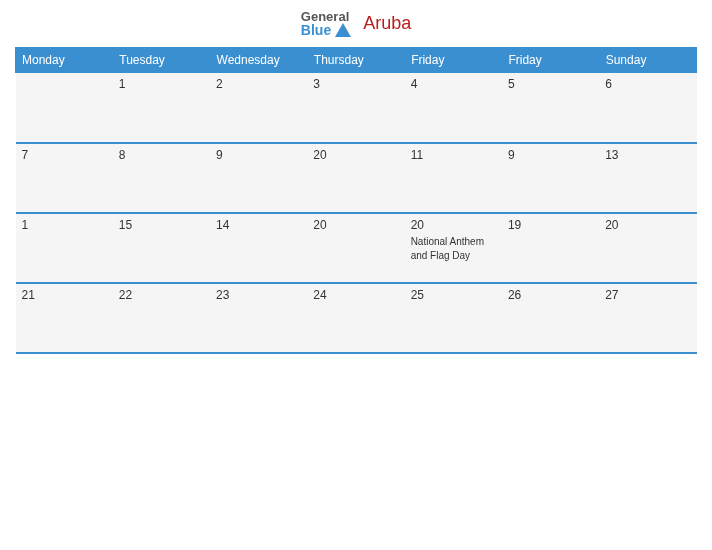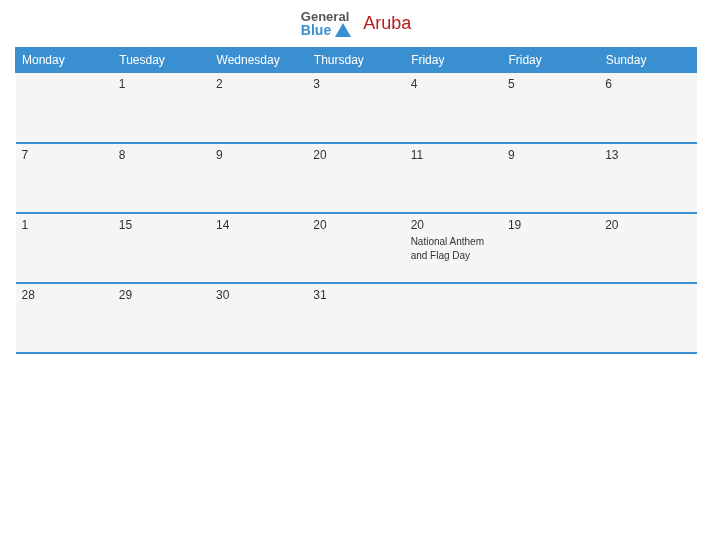--- a/index.html
+++ b/index.html
@@ -196,30 +196,36 @@
           <td><span class="day-num">20</span><span class="event-text">National Anthem and Flag Day</span></td>
           <td>
             <span class="day-num">19</span>
           </td>
           <td>
             <span class="day-num">20</span>
           </td>
         </tr>
         <tr>
           <td>
-            <span class="day-num">28</span>
-          </td>
-          <td>
-            <span class="day-num">29</span>
-          </td>
-          <td>
-            <span class="day-num">30</span>
-          </td>
-          <td>
-            <span class="day-num">31</span>
-          </td>
-          <td class="empty-cell"></td>
-          <td class="empty-cell"></td>
-          <td class="empty-cell"></td>
+            <span class="day-num">21</span>
+          </td>
+          <td>
+            <span class="day-num">22</span>
+          </td>
+          <td>
+            <span class="day-num">23</span>
+          </td>
+          <td>
+            <span class="day-num">24</span>
+          </td>
+          <td>
+            <span class="day-num">25</span>
+          </td>
+          <td>
+            <span class="day-num">26</span>
+          </td>
+          <td>
+            <span class="day-num">27</span>
+          </td>
         </tr>
       </tbody>
   </table>
 </div>
 
 </body></html>

